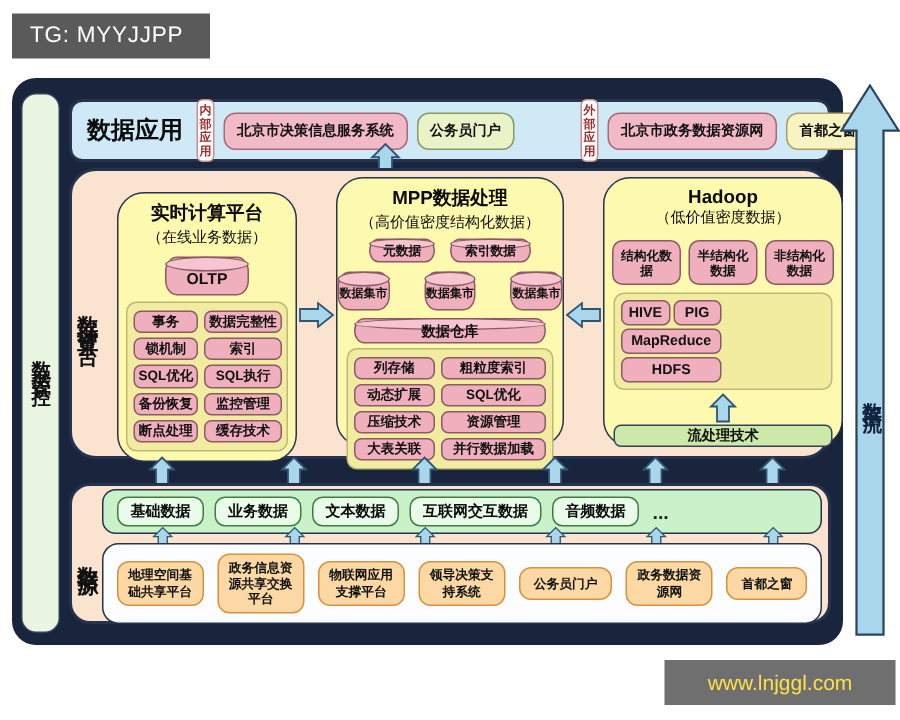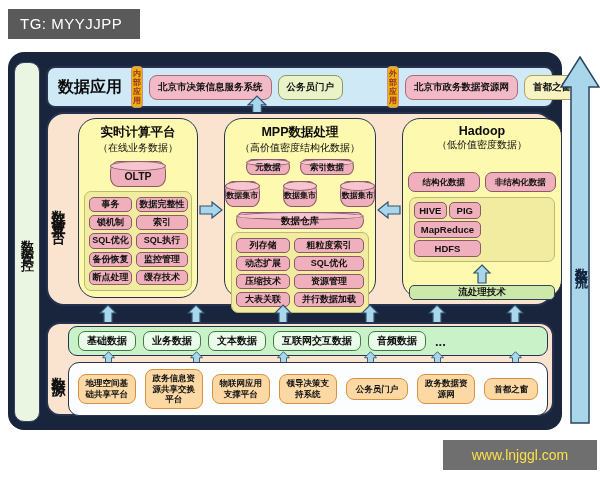--- a/index.html
+++ b/index.html
@@ -21,38 +21,38 @@
   .rail{position:absolute;left:14px;top:62px;width:26px;height:360px;background:var(--rail-green);
         border:1.5px solid #33415f;border-radius:10px;display:flex;align-items:center;justify-content:center;}
   .vtext{writing-mode:vertical-rl;text-orientation:upright;font-weight:bold;color:#111;}
   .rail .vtext{font-size:13px;letter-spacing:6px;}
 
   
   .app-row{position:absolute;left:46px;top:66px;width:508px;height:42px;background:var(--app-row-blue);
            border:2px solid #26324e;border-radius:9px;display:flex;align-items:center;padding:0 6px;gap:6px;}
   .app-title{font-size:16px;font-weight:bold;color:#0b0b0b;margin:0 3px 0 4px;white-space:nowrap;}
   .mini-label{width:24px;font-size:8px;line-height:1.15;font-weight:bold;color:var(--label-red);
-              background:#eab308;border:1px solid #cf8e8e;border-radius:4px;text-align:left;padding:2px 1px;}
+              background:#ffffff;border:1px solid #cf8e8e;border-radius:4px;text-align:left;padding:2px 1px;}
   .app-box{font-size:9.5px;font-weight:bold;color:#111;border-radius:8px;padding:5px 8px;white-space:nowrap;text-align:center;}
   .app-box.pink{background:#f2b9c6;border:1.2px solid #a76a78;}
   .app-box.greenish{background:#eaf2c8;border:1.2px solid #8a9a60;}
   .app-box.yellowish{background:#f7f3c2;border:1.2px solid #b0a060;}
   .ext-gap{margin-left:38px;}
 
   
   .compute{position:absolute;left:46px;top:112px;width:508px;height:194px;background:var(--peach);
            border:2px solid #26324e;border-radius:18px;}
   .compute-title{position:absolute;left:46px;top:140px;width:26px;height:142px;display:flex;align-items:center;justify-content:center;}
   .compute-title .vtext{font-size:14px;letter-spacing:4px;}
   .src-title{position:absolute;left:46px;top:338px;width:26px;height:64px;display:flex;align-items:center;justify-content:center;}
   .src-title .vtext{font-size:14px;letter-spacing:3px;}
 
   .col{position:absolute;top:118px;height:180px;background:var(--col-yellow);border:1.8px solid #26324e;
        border-radius:18px;display:flex;flex-direction:column;}
-  .col1{left:78px;width:120px;}
+  .col1{left:78px;width:120px;margin-top:10px;}
   .col2{left:224px;width:152px;}
   .col3{left:402px;width:160px;}
   .col-title{font-size:12.5px;font-weight:bold;text-align:center;margin-top:5px;color:#0b0b0b;}
   .col-sub{font-size:10px;font-weight:normal;text-align:center;color:#0b0b0b;white-space:nowrap;}
 
   .panel{background:var(--inner-yellow);border:1px solid #bdb878;border-radius:7px;}
   .grid{display:grid;gap:3px 4px;padding:5px 4px;}
   .g1{grid-template-columns:44% 53%;margin:2px 5px 6px;flex:1;}
   .g2{grid-template-columns:42% 55%;margin:3px 6px 6px;flex:1;}
   .item{background:var(--pink);border:1px solid var(--pink-border);border-radius:5px;
@@ -73,21 +73,21 @@
   .cyl.small>span{font-size:8.5px;padding-top:2px;}
   .m1{width:44px;} .m2{width:54px;}
   .mart-row{display:flex;justify-content:center;gap:23px;margin-top:6px;}
   .mart{width:40px;height:26px;}
   .mart>span{font-size:8px;line-height:1.1;padding-top:4px;}
   .wh{width:128px;height:19px;margin:5px auto 0;}
   .wh::before{height:6px;}
   .wh>span{font-size:9.5px;padding-top:2px;}
 
   
-  .htypes{display:flex;justify-content:center;gap:5px;margin-top:20px;padding:0 5px;}
+  .htypes{display:flex;justify-content:center;gap:5px;margin-top:8px;padding:0 5px;}
   .htype{flex:1;background:var(--pink);border:1px solid var(--pink-border);border-radius:7px;
          font-size:8.5px;font-weight:bold;text-align:center;line-height:1.2;padding:4px 1px;color:#111;}
   .hpanel{margin:5px 6px 0;display:grid;grid-template-columns:1fr 1fr 1fr 1fr;gap:2px;padding:4px;}
   .hcomp{background:var(--pink);border:1px solid var(--pink-border);border-radius:5px;text-align:center;
          font-size:9.5px;font-weight:bold;padding:2px 0;color:#111;}
   .span2{grid-column:1 / span 2;}
   .harrow{display:flex;justify-content:center;margin:2px 0 1px;}
   .stream{margin:0 6px 6px;height:18px;background:var(--green-box);border:1.2px solid #33415f;border-radius:5px;
           display:flex;align-items:center;justify-content:center;font-size:9.5px;font-weight:bold;color:#111;}
 
@@ -204,20 +204,21 @@
       <span class="item">大表关联</span>
       <span class="item">并行数据加载</span>
     </div>
   </div>
 
   <div class="col col3">
     <div class="col-title">Hadoop</div>
     <div class="col-sub">（低价值密度数据）</div>
     <div class="htypes">
       <span class="htype">结构化数据</span>
+      <span class="htype">半结构化数据</span>
       <span class="htype">非结构化数据</span>
     </div>
     <div class="panel hpanel">
       <span class="hcomp">HIVE</span>
       <span class="hcomp">PIG</span>
       <span class="hcomp span2">MapReduce</span>
       <span class="hcomp span2">HDFS</span>
     </div>
     <div class="harrow">
       <svg width="20" height="20" viewBox="0 0 18 20">

